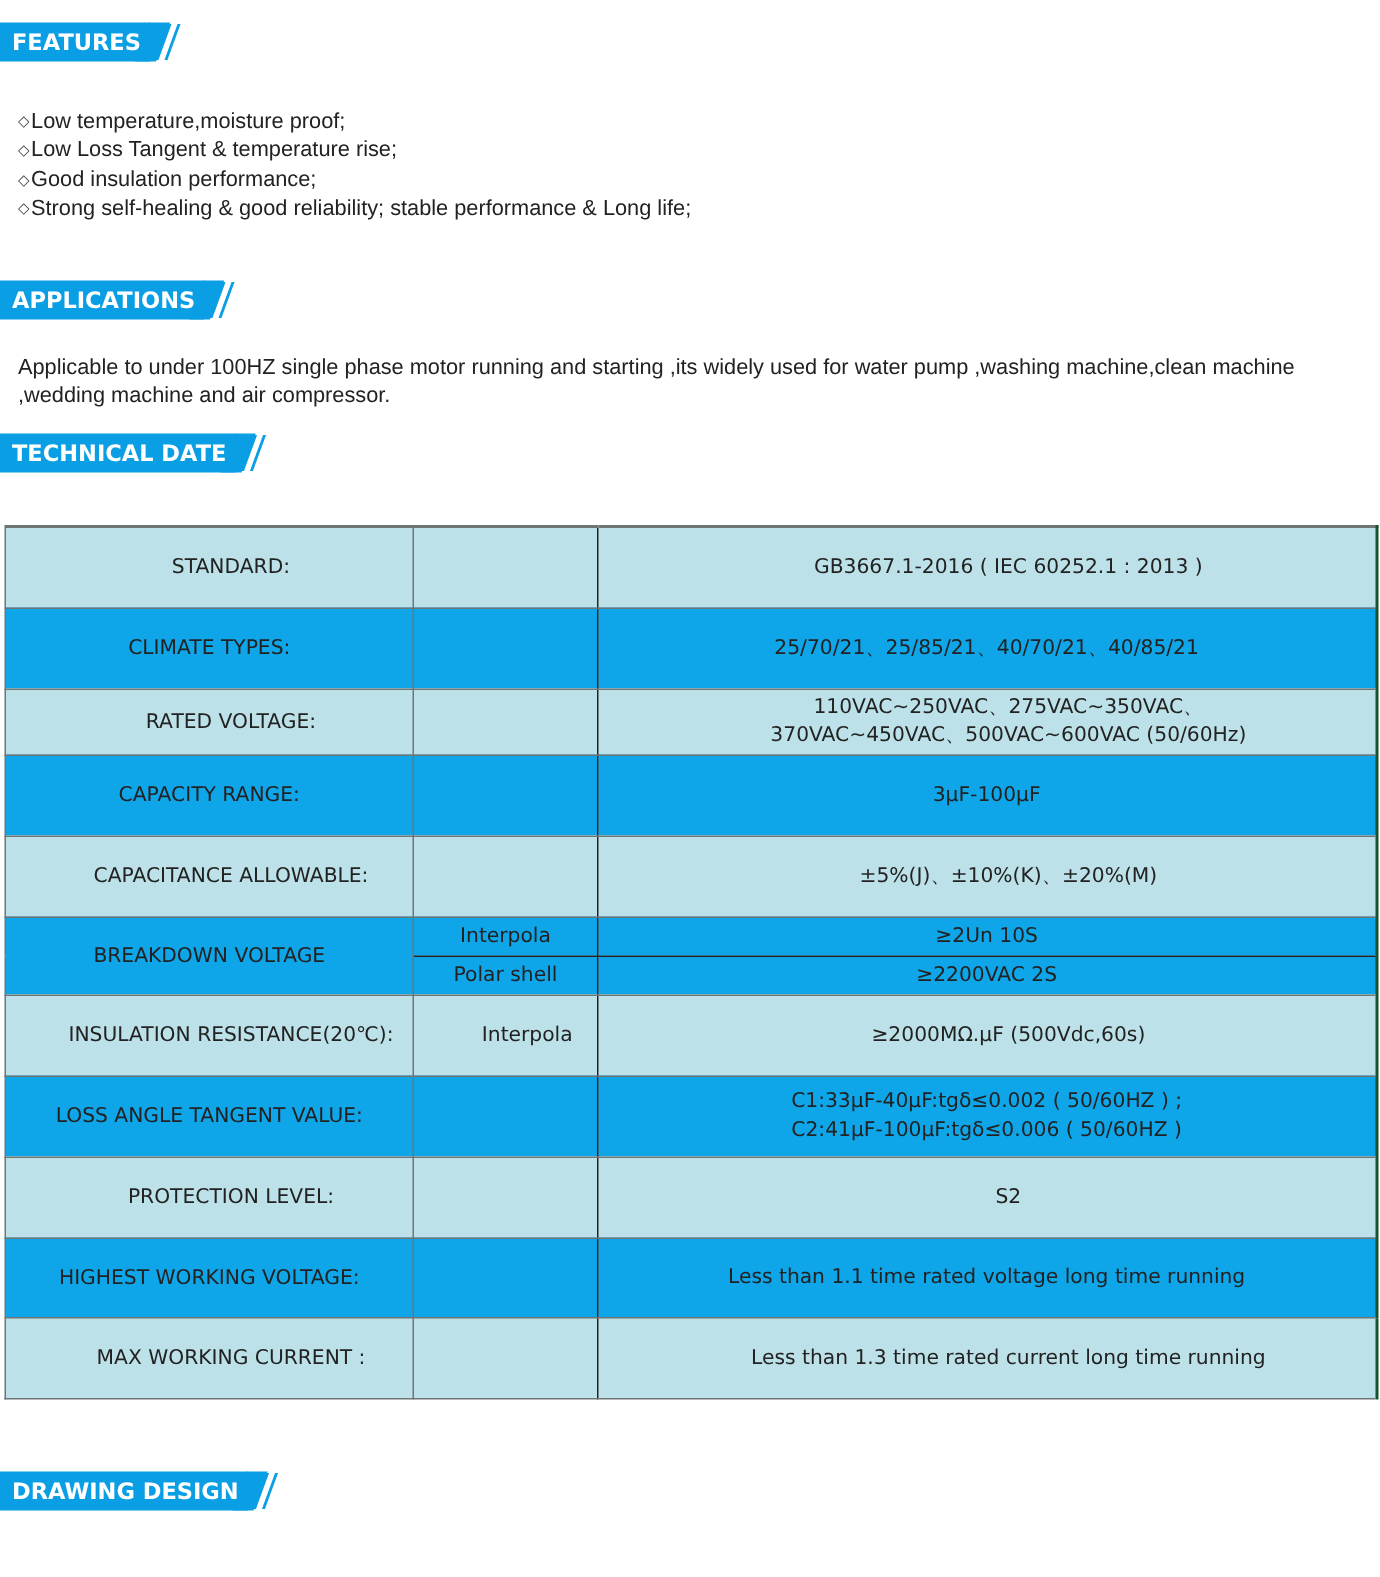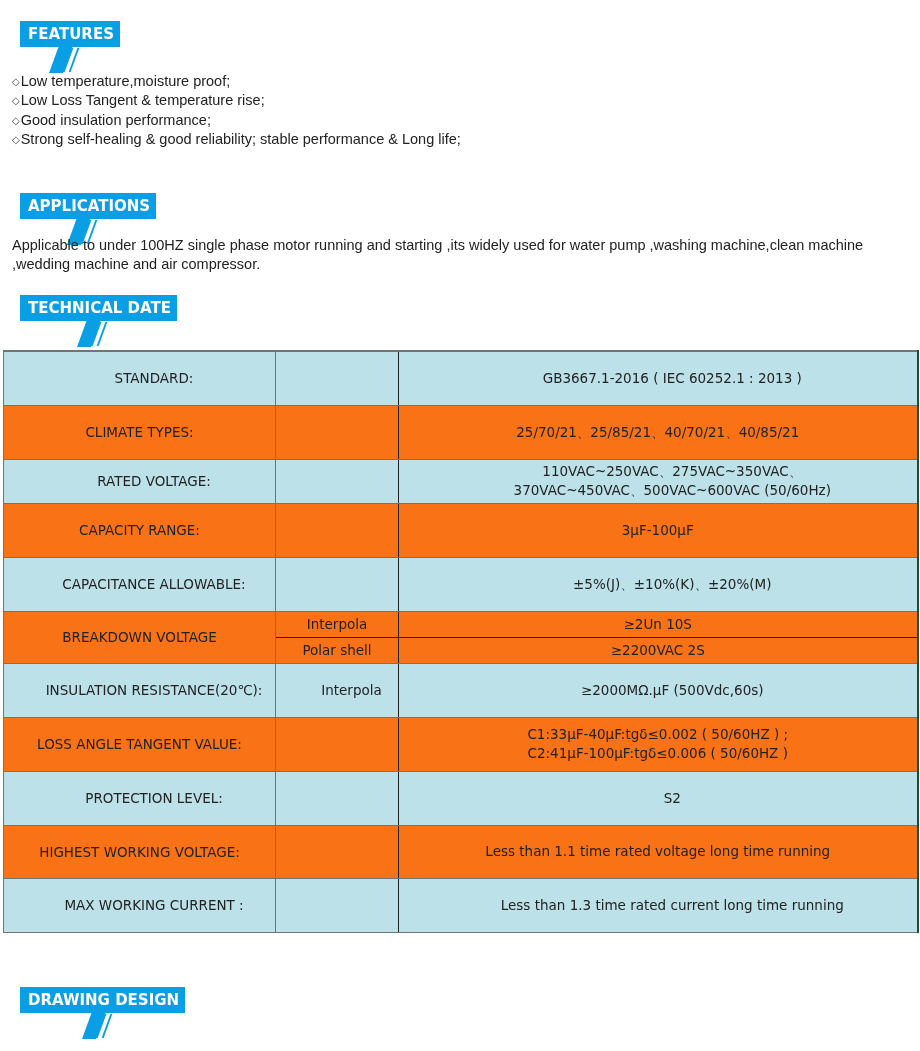--- a/index.html
+++ b/index.html
@@ -1,33 +1,33 @@
 <!DOCTYPE html>
 <html><head>
 <meta charset="utf-8">
 <style>
   html, body { margin: 0; padding: 0; background: #ffffff; }
   body { width: 920px; height: 1051px; position: relative; overflow: hidden; font-family: "Liberation Sans", sans-serif; color: #222; }
 
-  .section-tag { position: absolute; left: 20px; height: 14px; display: flex; align-items: center; flex-direction: column; }
+  .section-tag { position: absolute; left: 0; height: 14px; display: flex; align-items: center; }
   .tag-body { background: #0a9fe4; color: #fff; font-family: "DejaVu Sans", sans-serif; font-weight: bold; font-size: 15px; height: 26px; line-height: 26px; padding: 0 6px 0 8px; white-space: nowrap; }
   .tag-slash { display: inline-block; width: 22px; height: 26px; position: relative; }
   .tag-slash::before { content: ""; position: absolute; left: -10px; top: 0; width: 14px; height: 26px; background: #0a9fe4; transform: skewX(-20deg); transform-origin: bottom left; }
   .tag-slash span { position: absolute; top: 1px; width: 2px; height: 24px; background: #0a9fe4; transform: skewX(-20deg); }
 
   .features { position: absolute; left: 12px; top: 72px; font-size: 14.5px; line-height: 18.3px; color: #222; }
   .features .item { white-space: nowrap; }
   .features .bullet { font-size: 10px; color: #444; margin-right: 1px; vertical-align: 1px; }
 
   .applications { position: absolute; left: 12px; top: 236px; width: 890px; font-size: 14.5px; line-height: 19px; color: #222; }
 
   table.spec { position: absolute; left: 3px; top: 350px; width: 914px; border-collapse: collapse; font-family: "DejaVu Sans", sans-serif; font-size: 13.5px; color: #222; table-layout: fixed; }
   table.spec td { border: 1.5px solid #6f7474; text-align: center; vertical-align: middle; padding: 0; }
   table.spec tr.blue td { background: #bce1e8; padding-left: 29px; }
-  table.spec tr.white td { background: #f97316; }
+  table.spec tr.white td { background: #0ea5e9; }
   table.spec td.c2 { border-right: 1.5px solid #222; }
   table.spec td.c3 { border-right: 2px solid #14532d; }
   table.spec tr.first td { border-top: 2.5px solid #6f7474; }
   table.spec td.val { line-height: 19px; }
   .sub { height: 25px; line-height: 25px; }
 </style>
 </head>
 <body>
 
 <div class="section-tag" style="top:21px;">

